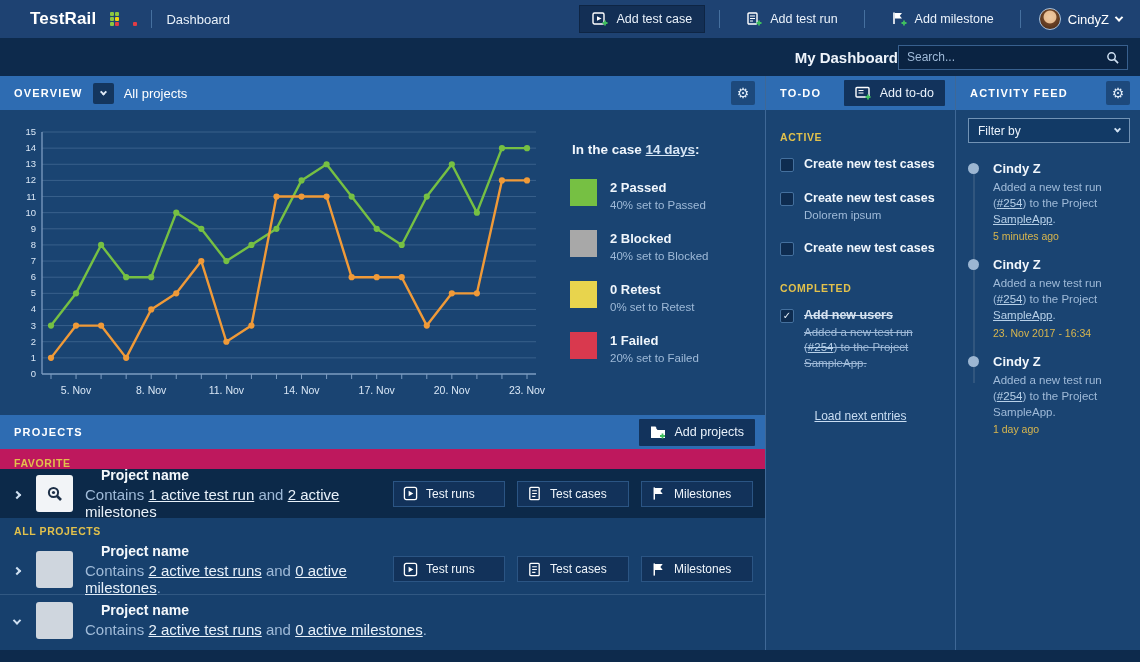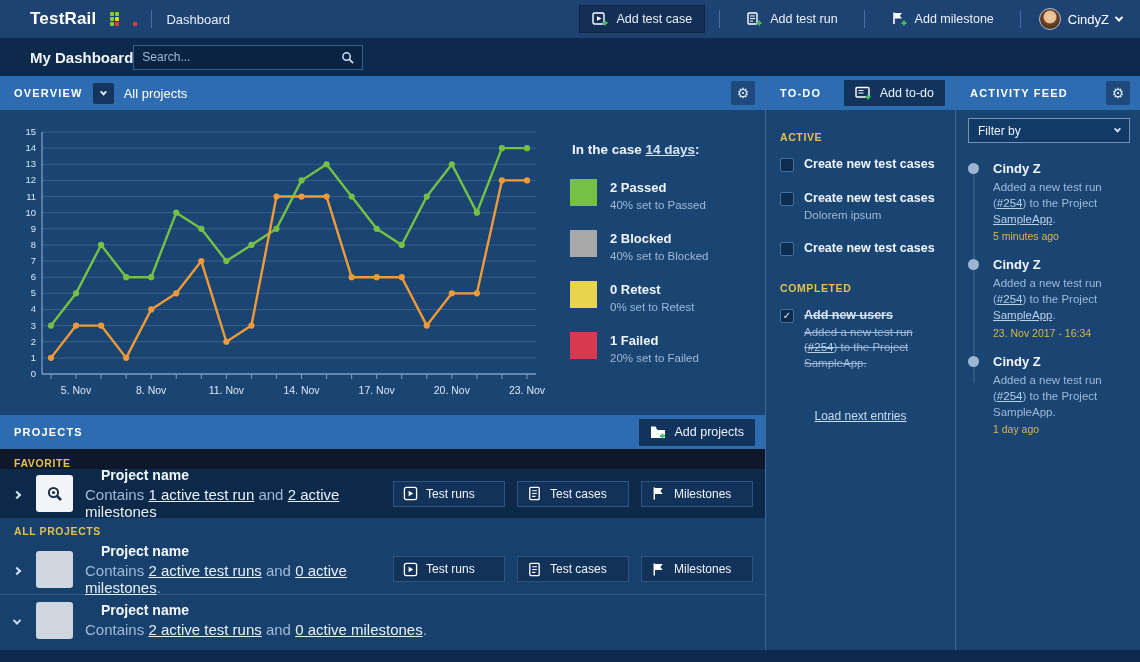--- a/index.html
+++ b/index.html
@@ -23,21 +23,21 @@
   .tb-btn { display:flex; align-items:center; gap:8px; font-size:12.5px; color:#eaf2fb; background:transparent; border:none; padding:5px 12px; cursor:pointer; font-family:inherit; }
   .tb-btn.boxed { background:#132f55; border:1px solid #0e2544; }
   .user-menu { display:flex; align-items:center; gap:7px; cursor:pointer; padding:0 4px; }
   .avatar { width:22px; height:22px; border-radius:50%; border:1px solid #a9c0d8;
     background: radial-gradient(circle at 50% 40%, #ecc9a3 0%, #e7bd92 38%, #6b4226 44%, #432715 100%); }
   .chev { display:inline-block; width:6px; height:6px; border-right:2px solid currentColor; border-bottom:2px solid currentColor; }
   .chev.down { transform:rotate(45deg) translate(-1px,-1px); }
   .chev.right { transform:rotate(-45deg); }
 
   
-  .subbar { height:38px; background:#0d2a4c; display:flex; align-items:center; justify-content:flex-start; padding:0 12px 0 30px; flex:none; }
+  .subbar { height:38px; background:#0d2a4c; display:flex; align-items:center; justify-content:flex-end; padding:0 12px 0 30px; flex:none; }
   .page-title { font-size:15px; font-weight:bold; color:#eef4fb; }
   .search-box { width:230px; height:25px; background:#0a2342; border:1px solid #38608e; display:flex; align-items:center; padding:0 8px; }
   .search-box input { flex:1; background:transparent; border:none; outline:none; color:#d6e5f5; font-size:12px; font-family:inherit; }
   .search-box input::placeholder { color:#9fbad8; }
 
   
   .columns { display:flex; height:574px; flex:none; }
   .main-col { width:765px; flex:none; display:flex; flex-direction:column; background:#1a4472; }
   .todo-col { width:190px; flex:none; background:#1a4472; border-left:1px solid #3f6896; display:flex; flex-direction:column; }
   .feed-col { width:185px; flex:none; background:#1a4472; border-left:1px solid #3f6896; display:flex; flex-direction:column; }
@@ -55,21 +55,21 @@
   #chart-svg { width:540px; height:292px; flex:none; }
   .legend { margin:24px 0 0 18px; }
   .legend-head { font-size:13.5px; font-weight:bold; margin:0 0 22px 2px; color:#f0f6fc; }
   .legend-head a { color:#d6e5f5; text-decoration:underline; cursor:pointer; font-weight:bold; }
   .legend-item { display:flex; margin-bottom:19px; }
   .swatch { width:27px; height:27px; flex:none; margin-right:13px; }
   .legend-label { font-size:13px; font-weight:bold; color:#f0f6fc; margin-top:1px; }
   .legend-sub { font-size:11.5px; color:#9fbad8; margin-top:4px; }
 
   
-  .fav-strip { height:20px; flex:none; background:#0f172a; display:flex; align-items:flex-end; padding:0 14px; }
+  .fav-strip { height:20px; flex:none; background:#be185d; display:flex; align-items:flex-start; padding:8px 14px; }
   .mini-label { font-size:10.5px; font-weight:bold; letter-spacing:.6px; color:#e2c14c; }
   .project-row { display:flex; align-items:center; padding:0 12px 0 14px; gap:12px; }
   .project-row.fav { height:49px; flex:none; background:#0c2949; }
   .all-projects { flex:1; background:#17406d; display:flex; flex-direction:column; }
   .all-projects .label-line { height:26px; display:flex; align-items:center; padding:0 14px; flex:none; }
   .project-row.plain { height:50px; flex:none; }
   .row-div { height:1px; background:rgba(170,200,230,.18); margin:0 0 0 0; flex:none; }
   .row-chev { color:#cfe0f2; width:10px; flex:none; }
   .proj-icon { width:37px; height:37px; border-radius:3px; background:#f2f4f7; flex:none; display:grid; place-items:center; }
   .proj-icon.plainbox { background:#cfd6de; }

